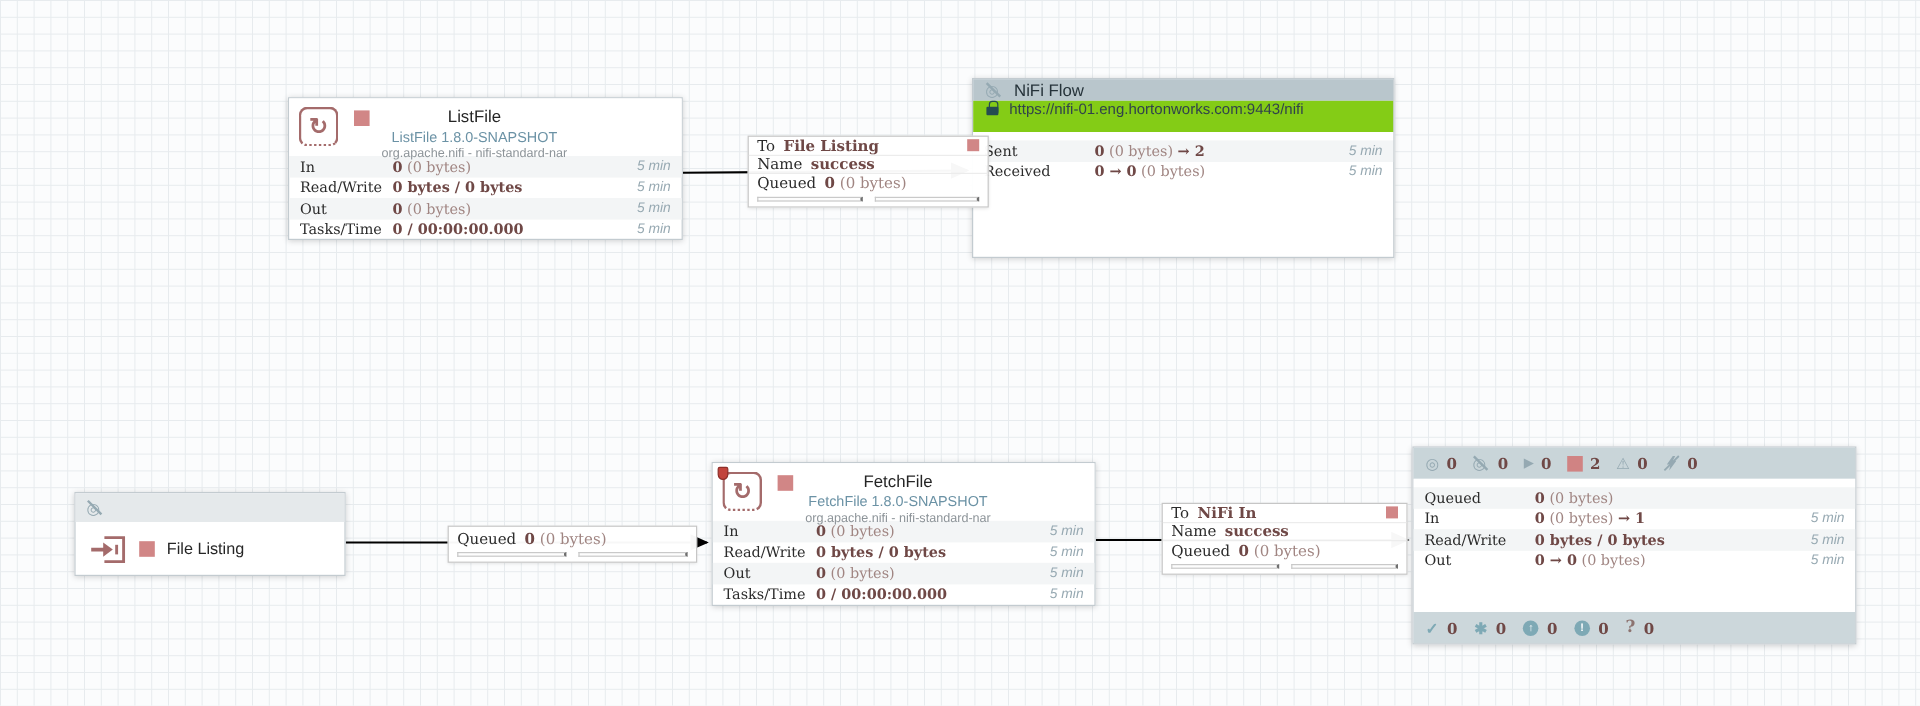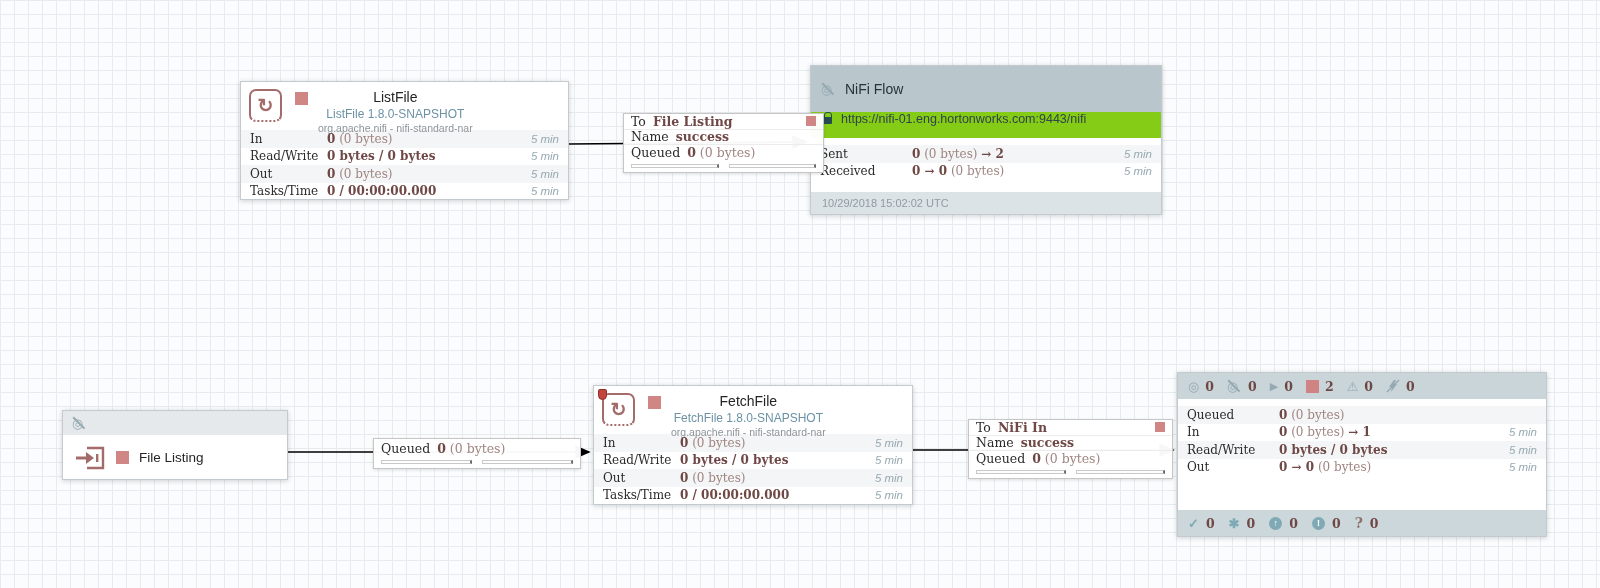--- a/index.html
+++ b/index.html
@@ -36,21 +36,21 @@
   .srow { display:flex; align-items:center; height:17.5px; padding:0 9px;
           font-family:"DejaVu Serif", serif; font-size:12px; color:#2b2b2b; }
   .srow.alt { background:#f3f5f6; }
   .srow .lbl { width:77px; flex:none; }
   .srow .val { flex:1; color:#a08582; white-space:nowrap; }
   .srow .val b { color:#6f4846; font-weight:bold; }
   .srow .win { font-family:"Liberation Sans", sans-serif; font-size:11.5px; color:#97a9b2; margin-left:8px;font-style:italic; }
   .lblw { width:92px !important; }
 
   
-  .grp-header { height:46px; background:#b9c6cc; display:flex; align-items:center;
+  .grp-header { height:18px; background:#b9c6cc; display:flex; align-items:center;
                 padding:0 10px; gap:9px; font-size:14px; color:#26333a; }
   .rpg-url { height:26px; background:#84cc16; display:flex; align-items:flex-start; gap:9px;
              padding:0 11px; font-size:12.5px; color:#31434b; }
   .rpg-footer { position:absolute; left:0; right:0; bottom:0; height:22px; background:#dce3e6;
                 display:flex; align-items:center; padding:0 11px; font-size:11px; color:#8e9ca3; }
   .gap6 { height:7px; background:#fff; }
 
   .pg-status { height:26px; background:#c9d5d9; display:flex; align-items:center;
                padding:0 10px; gap:6px; font-size:13px; }
   .pg-footer { height:26px; background:#ccd7db; display:flex; align-items:center;
@@ -180,23 +180,20 @@
     <div class="srow alt">
       <span class="lbl lblw">Sent</span>
       <span class="val"><b>0</b><span> (0 bytes) </span><b>→ 2</b></span>
       <span class="win">5 min</span>
     </div>
     <div class="srow">
       <span class="lbl lblw">Received</span>
       <span class="val"><b>0 → 0</b><span> (0 bytes)</span><b></b></span>
       <span class="win">5 min</span>
     </div>
-    <div class="rpg-footer">
-      <span>10/29/2018 15:02:02 UTC</span>
-    </div>
   </div>
 
   <div class="comp" style="left:62px; top:410px; width:226px; height:70px;">
     <div class="port-strip">
       <span class="slashwrap">
         <span class="bull">◎</span>
       </span>
     </div>
     <div class="port-body">
       <svg width="32" height="26" viewBox="0 0 32 26">

